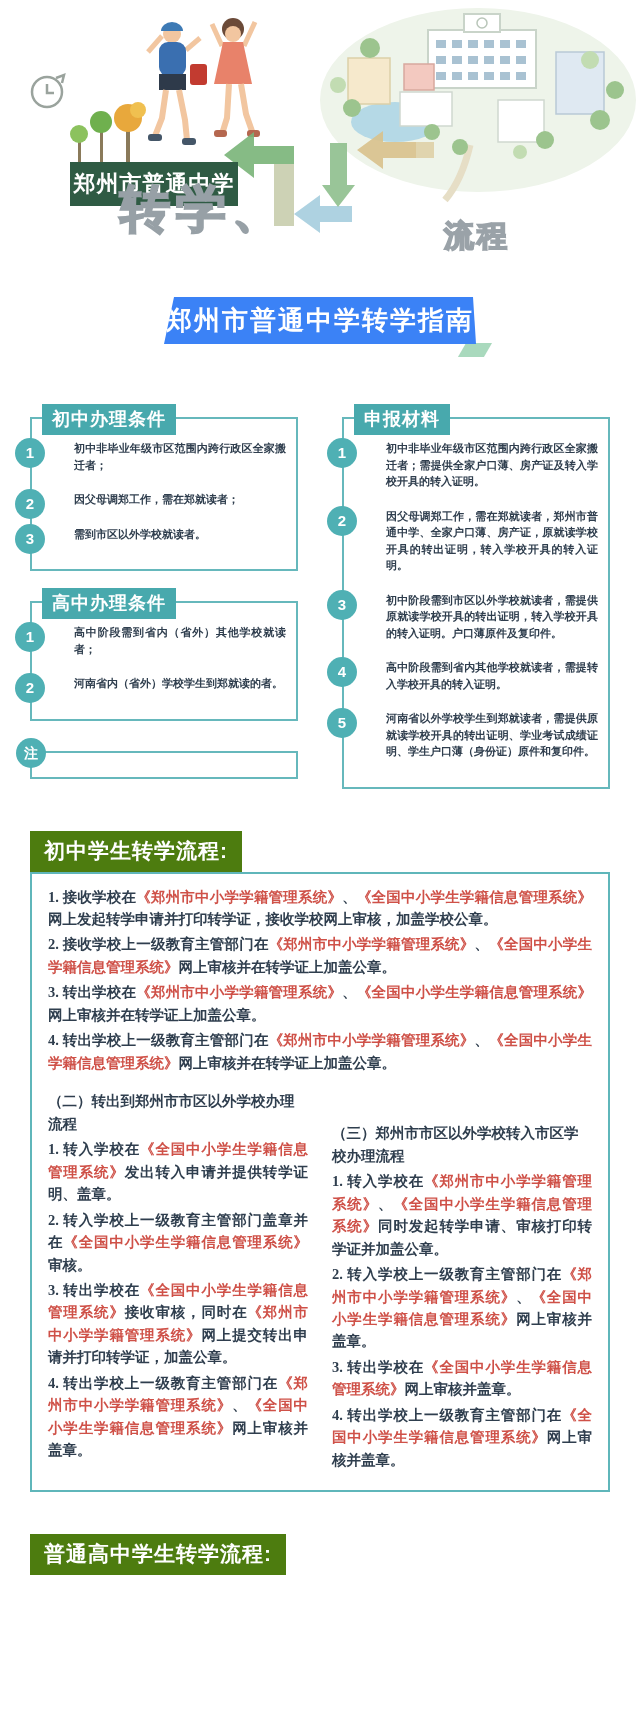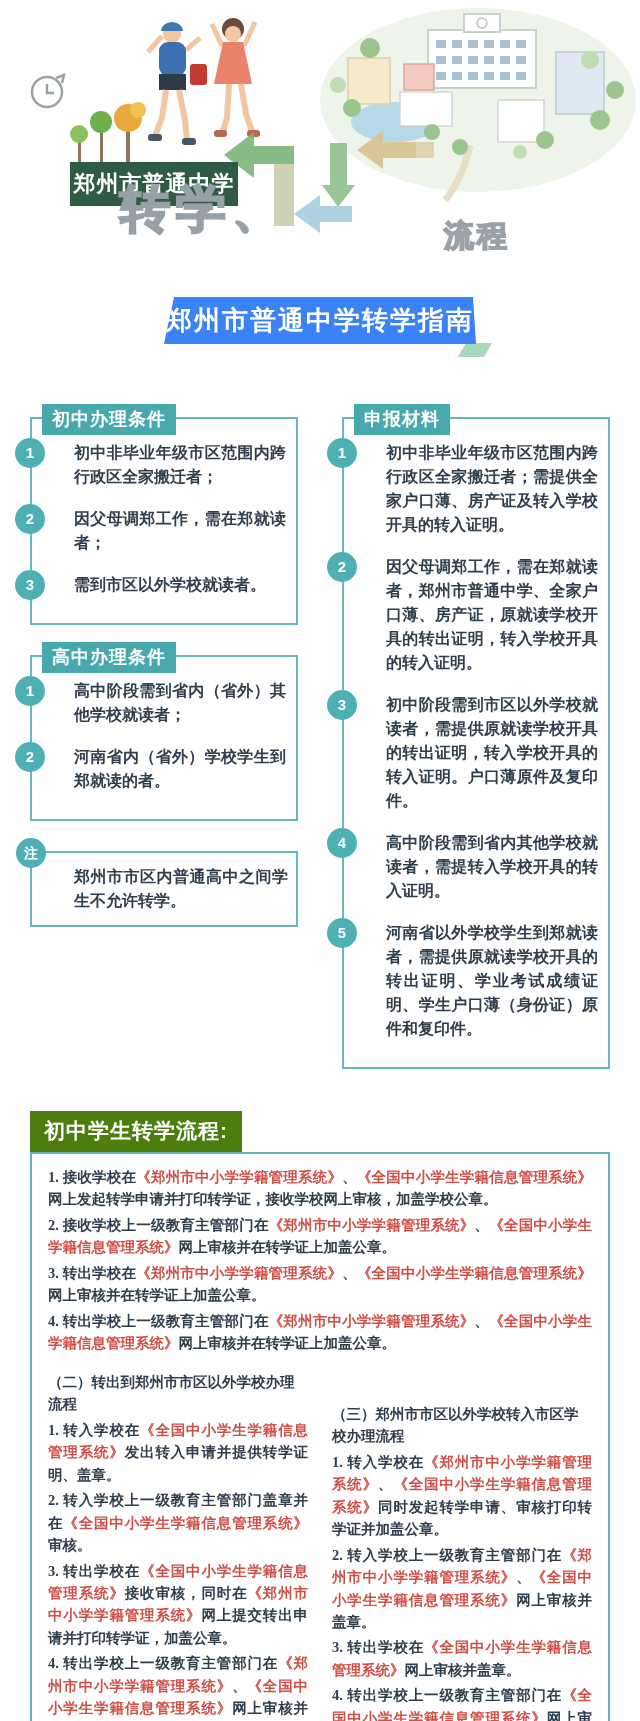--- a/index.html
+++ b/index.html
@@ -32,21 +32,21 @@
   
   .content { padding:0 30px; }
   .cond-grid { display:grid; grid-template-columns:1fr 1fr; gap:0 44px; margin-top:30px; }
   .cond-box { position:relative; border:2px solid #66b8bc; padding:22px 10px 8px 42px; }
   .cond-badge { position:absolute; top:-15px; left:10px; background:#48a9ad; color:#fff;
     font-weight:bold; font-size:18px; padding:3px 10px 4px; letter-spacing:1px; }
   .cond-item { position:relative; margin-bottom:18px; }
   .num-circle { position:absolute; left:-59px; top:-3px; width:30px; height:30px;
     background:#4fb0b4; border-radius:50%; color:#fff; text-align:center;
     font:bold 15px/30px "Liberation Sans",sans-serif; }
-  .cond-text { font-family:Liberation Sans, sans-serif; font-weight:bold; font-size:16px;
+  .cond-text { font-family:Liberation Mono, monospace; font-weight:bold; font-size:11px;
     line-height:1.5; color:#2f3e4e; text-align:justify; }
   .box-senior { margin-top:30px; }
   .note-box { position:relative; border:2px solid #66b8bc; margin-top:30px; padding:12px 8px 12px 42px; }
   .note-circle { position:absolute; left:-16px; top:-15px; width:30px; height:30px;
     background:#4fb0b4; border-radius:50%; color:#fff; text-align:center;
     font:bold 14px/30px "Liberation Sans",sans-serif; }
 
   
   .flow-section { margin:42px 30px 0; }
   .flow-badge { display:inline-block; background:#4d7c0f; color:#fff; font-weight:bold;
@@ -206,21 +206,20 @@
             <p class="cond-text">高中阶段需到省内（省外）其他学校就读者；</p>
           </div>
           <div class="cond-item">
             <span class="num-circle">2</span>
             <p class="cond-text">河南省内（省外）学校学生到郑就读的者。</p>
           </div>
         </div>
 
         <div class="note-box">
           <span class="note-circle">注</span>
-          <p class="cond-text">郑州市市区内普通高中之间学生不允许转学。</p>
         </div>
       </div>
 
       <div>
         <div class="cond-box" style="height:100%;">
           <div class="cond-badge">申报材料</div>
           <div class="cond-item">
             <span class="num-circle">1</span>
             <p class="cond-text">初中非毕业年级市区范围内跨行政区全家搬迁者；需提供全家户口薄、房产证及转入学校开具的转入证明。</p>
           </div>

